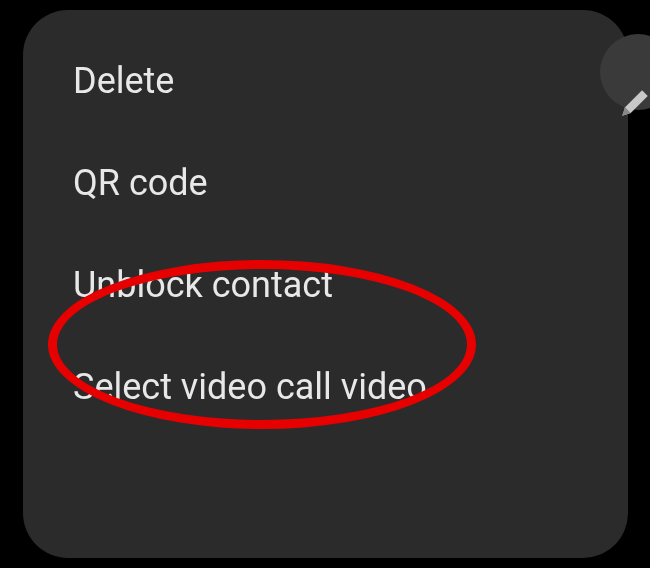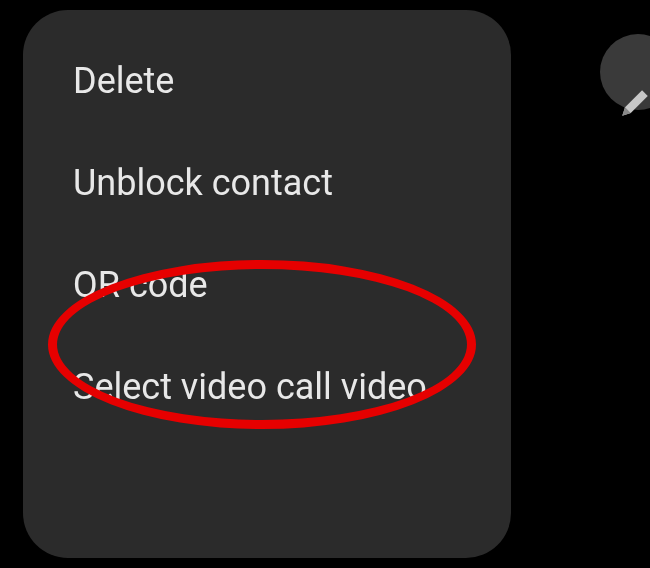--- a/index.html
+++ b/index.html
@@ -14,21 +14,21 @@
       background: #000;
       font-family: -apple-system, BlinkMacSystemFont, 'Segoe UI', Roboto, sans-serif;
       overflow: hidden;
       position: relative;
     }
     
     .menu-panel {
       position: absolute;
       top: 10px;
       left: 23px;
-      width: 488px;
+      width: 605px;
       height: 548px;
       background: #2b2b2b;
       border-radius: 45px;
       padding: 20px 0;
     }
     
     .menu-item {
       padding: 30px 50px;
       color: #e8e8e8;
       font-size: 36px;
@@ -75,24 +75,24 @@
     }
   </style>
 </head>
 <body>
 
 <div class="menu-panel">
   <div class="menu-item">
     <span>Delete</span>
   </div>
   <div class="menu-item">
-    <span>Unblock contact</span>
+    <span>QR code</span>
   </div>
   <div class="menu-item">
-    <span>QR code</span>
+    <span>Unblock contact</span>
   </div>
   <div class="menu-item">
     <span>Select video call video</span>
   </div>
 </div>
 
 <div class="highlight-ellipse"></div>
 
 <div class="corner-circle"></div>
 

